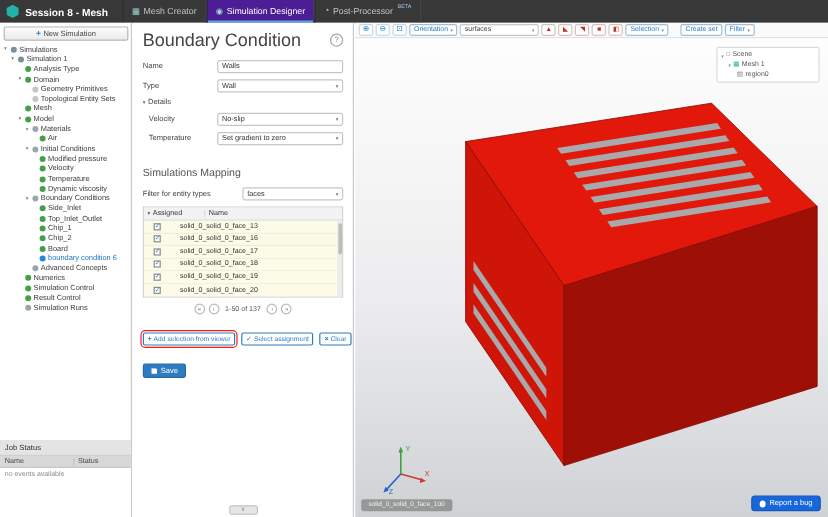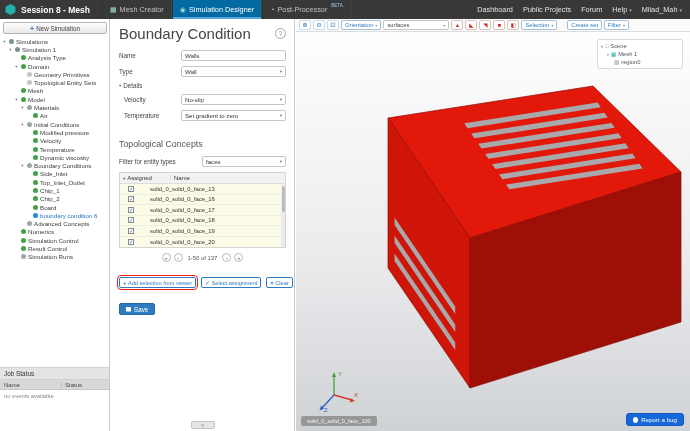--- a/index.html
+++ b/index.html
@@ -6,21 +6,21 @@
   html,body{width:690px;height:431px}
   body{font-family:"Liberation Sans","DejaVu Sans",sans-serif;background:#fff;overflow:hidden}
   .app{position:relative;width:690px;height:431px;background:#fff}
 
   
   .topbar{position:absolute;top:0;left:0;right:0;height:19px;background:#383838;display:flex;align-items:center;color:#ddd}
   .logo{width:11px;height:11px;margin-left:5px;background:#23b2aa;clip-path:polygon(50% 0,95% 25%,95% 75%,50% 100%,5% 75%,5% 25%);flex:none}
   .apptitle{color:#fff;font-size:8.5px;font-weight:bold;margin-left:5px;white-space:nowrap}
   .tabs{display:flex;height:100%;margin-left:12px}
   .tab{display:flex;align-items:center;gap:3px;padding:0 7px;font-size:7.3px;color:#c2c2c2;border-left:1px solid #2f2f2f;border-right:1px solid #444;cursor:pointer;white-space:nowrap}
-  .tab.active{background:#0369a1;color:#fff;box-shadow:inset 0 -2px 0 #58a6e0}
+  .tab.active{background:#4c1d95;color:#fff;box-shadow:inset 0 -2px 0 #58a6e0}
   .tabicon{font-size:7px;color:#9fd8d2}
   .badge{font-size:4.5px;color:#9ec9f0;margin-left:1px;align-self:flex-start;margin-top:3px}
   .toplinks{margin-left:auto;display:flex;align-items:center;gap:10px;margin-right:8px;font-size:7.3px;white-space:nowrap}
   .toplink{color:#e3e3e3;cursor:pointer;display:flex;align-items:center;gap:2px}
   .tl-caret{font-size:5px;color:#aaa}
 
   
   .sidebar{position:absolute;top:19px;left:0;bottom:0;width:110px;background:#fff;border-right:1px solid #c9c9c9}
   .newsim{display:flex;align-items:center;justify-content:center;gap:2px;margin:3px;width:104px;height:12px;border:1px solid #b5b5b5;border-radius:2px;background:linear-gradient(#fdfdfd,#e9e9e9);font-size:6.3px;color:#444;font-family:inherit}
   .plus{color:#2e7cc0;font-weight:bold;font-size:7px}
@@ -119,39 +119,20 @@
         <div class="tab active">
           <span class="tabicon">◉</span>
           <span>Simulation Designer</span>
         </div>
         <div class="tab">
           <span class="tabicon">◔</span>
           <span>Post-Processor</span>
           <span class="badge">BETA</span>
         </div>
       </nav>
-    <nav class="toplinks">
-        <span class="toplink">
-          <span>Dashboard</span>
-        </span>
-        <span class="toplink">
-          <span>Public Projects</span>
-        </span>
-        <span class="toplink">
-          <span>Forum</span>
-        </span>
-        <span class="toplink">
-          <span>Help</span>
-          <span class="tl-caret">▾</span>
-        </span>
-        <span class="toplink">
-          <span>Milad_Mah</span>
-          <span class="tl-caret">▾</span>
-        </span>
-      </nav>
   </header>
 
   <aside class="sidebar">
     <button class="newsim">
       <span class="plus">+</span>
       <span>New Simulation</span>
     </button>
     <div class="tree">
         <div class="tree-item" style="padding-left: 2px;">
           <span class="caret">▾</span>
@@ -331,21 +312,21 @@
       </div>
     </div>
     <div class="frow indent">
       <label>Temperature</label>
       <div class="ctl">
         <span>Set gradient to zero</span>
         <span class="arr">▾</span>
       </div>
     </div>
 
-    <h2 class="section-title">Topological Concepts</h2>
+    <h2 class="section-title">Simulations Mapping</h2>
     <div class="frow filter">
       <label>Filter for entity types</label>
       <div class="ctl">
         <span>faces</span>
         <span class="arr">▾</span>
       </div>
     </div>
 
     <div class="table">
       <div class="thead">

